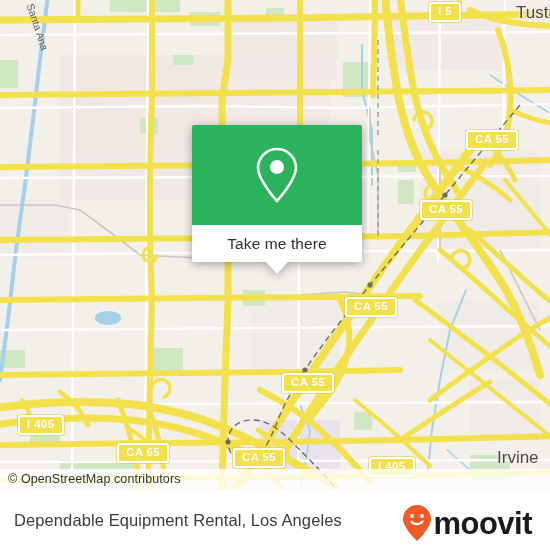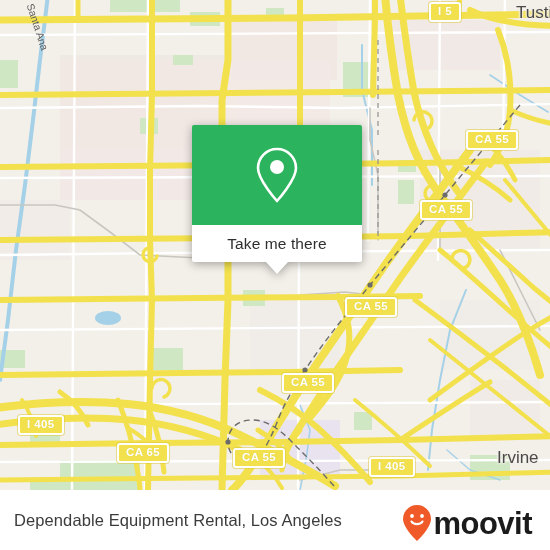--- a/index.html
+++ b/index.html
@@ -313,20 +313,21 @@
           <path d="M24 4 C13.5 4 5 12.5 5 23 C5 35 24 56 24 56 C24 56 43 35 43 23 C43 12.5 34.5 4 24 4 Z" fill="none" stroke="#ffffff" stroke-width="2.6" stroke-linejoin="round"></path>
           <circle cx="24" cy="22" r="7" fill="#ffffff"></circle>
         </svg>
       </div>
       <div id="popup-cta">
         <span id="popup-cta-label">Take me there</span>
       </div>
       <div id="popup-tail"></div>
     </div>
 
+    <div id="osm-attrib">© OpenStreetMap contributors</div>
   </div>
 
   <div id="footer">
     <div id="footer-title">Dependable Equipment Rental, Los Angeles</div>
     <div id="brand">
       <svg width="30" height="38" viewBox="0 0 30 38">
         <path d="M15 1 C7.3 1 1 7.3 1 15 C1 24 15 37 15 37 C15 37 29 24 29 15 C29 7.3 22.7 1 15 1 Z" fill="#f05a28"></path>
         <circle cx="10" cy="12" r="1.9" fill="#ffffff"></circle>
         <circle cx="20" cy="12" r="1.9" fill="#ffffff"></circle>
         <path d="M9.5 17.5 C11.5 21 18.5 21 20.5 17.5" fill="none" stroke="#ffffff" stroke-width="2.1" stroke-linecap="round"></path>

